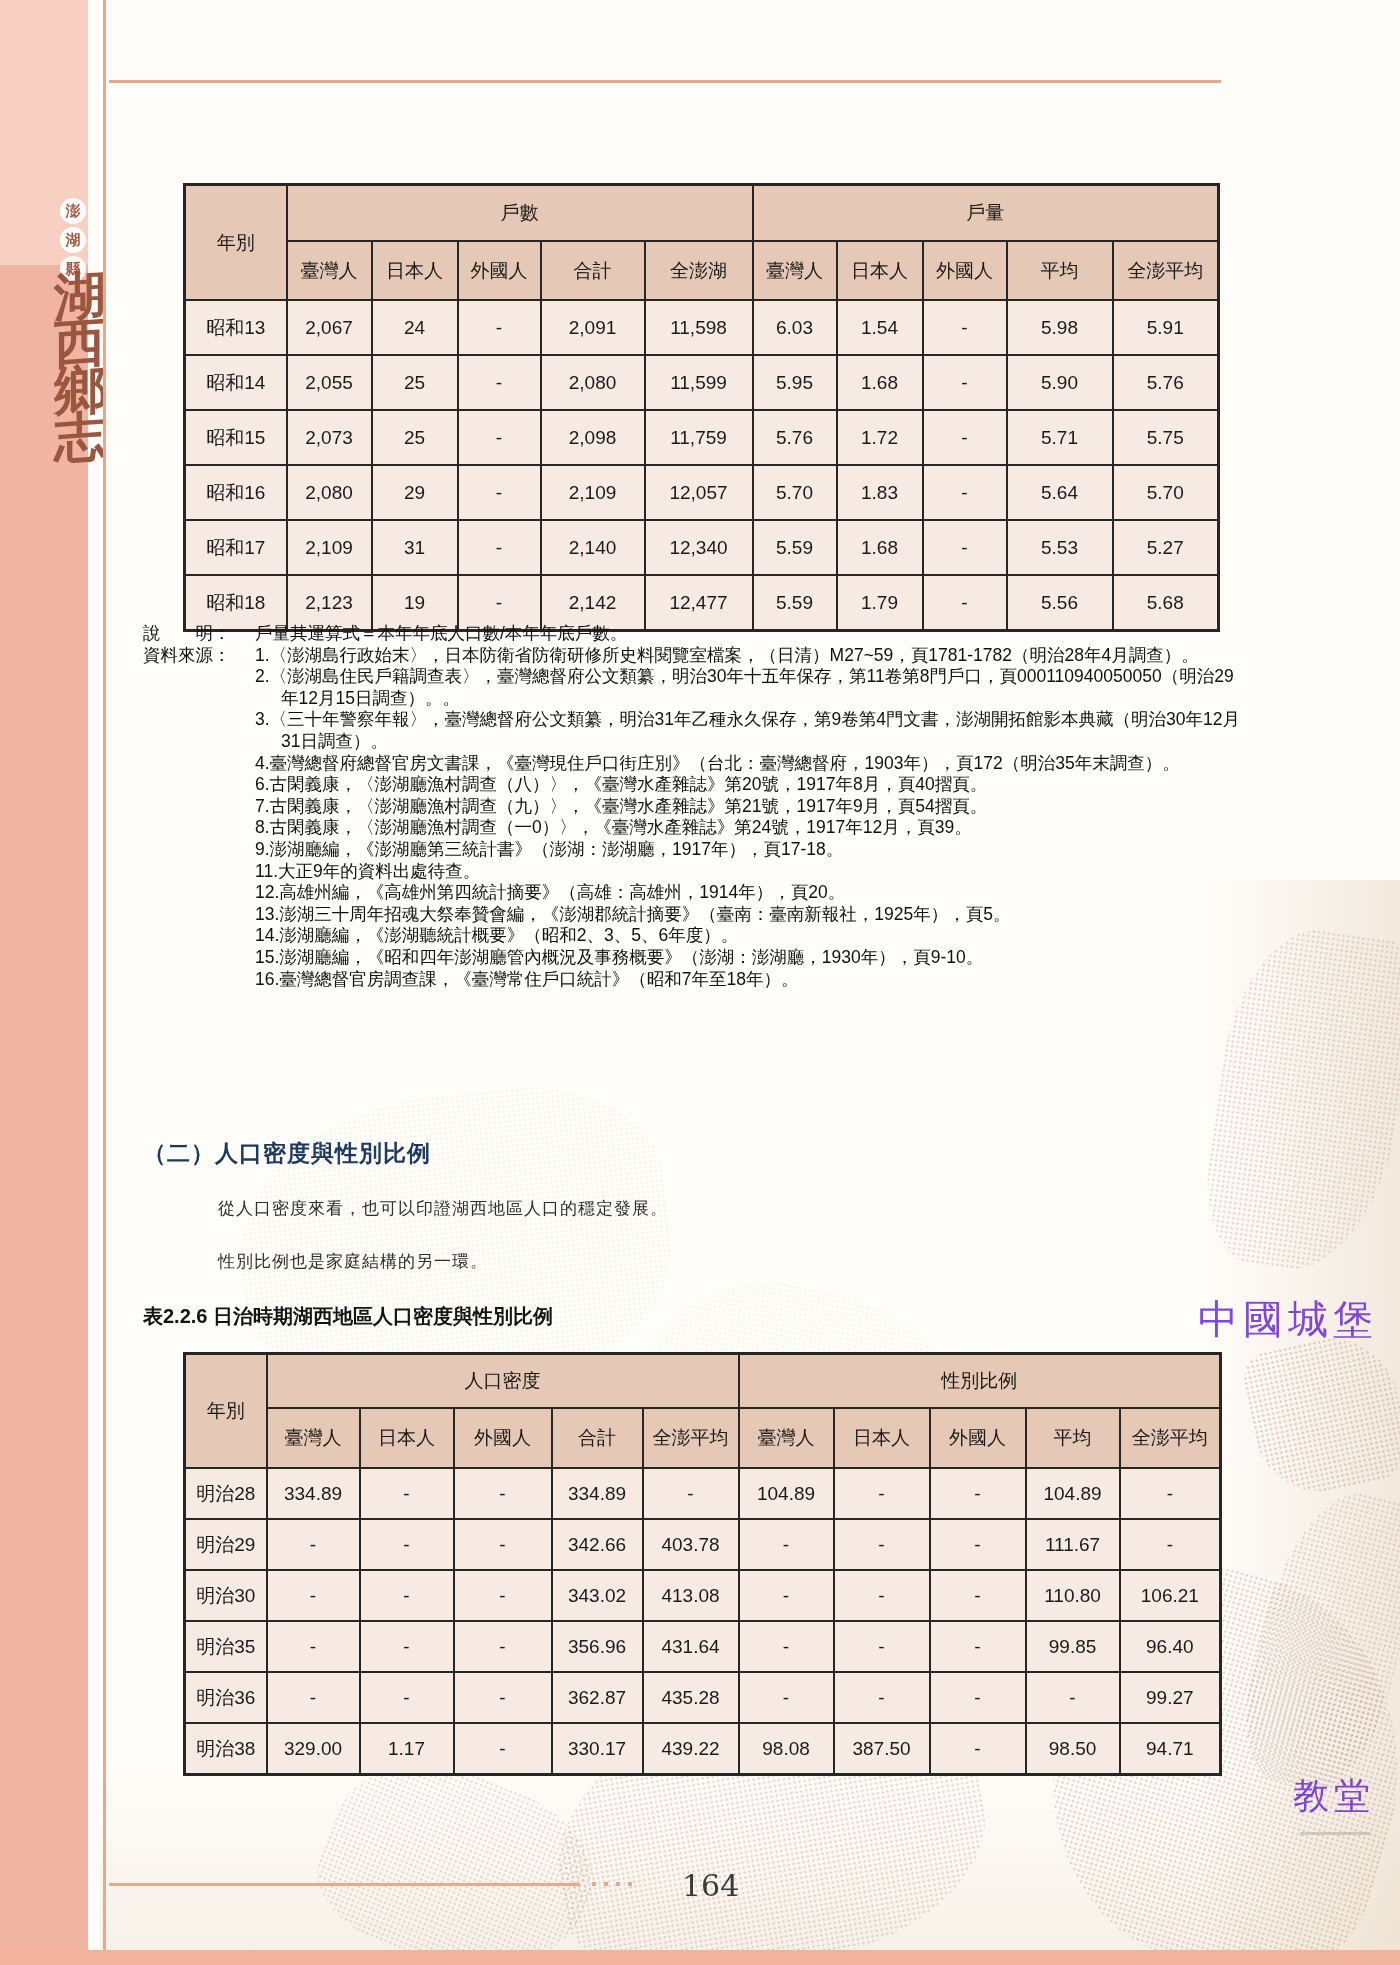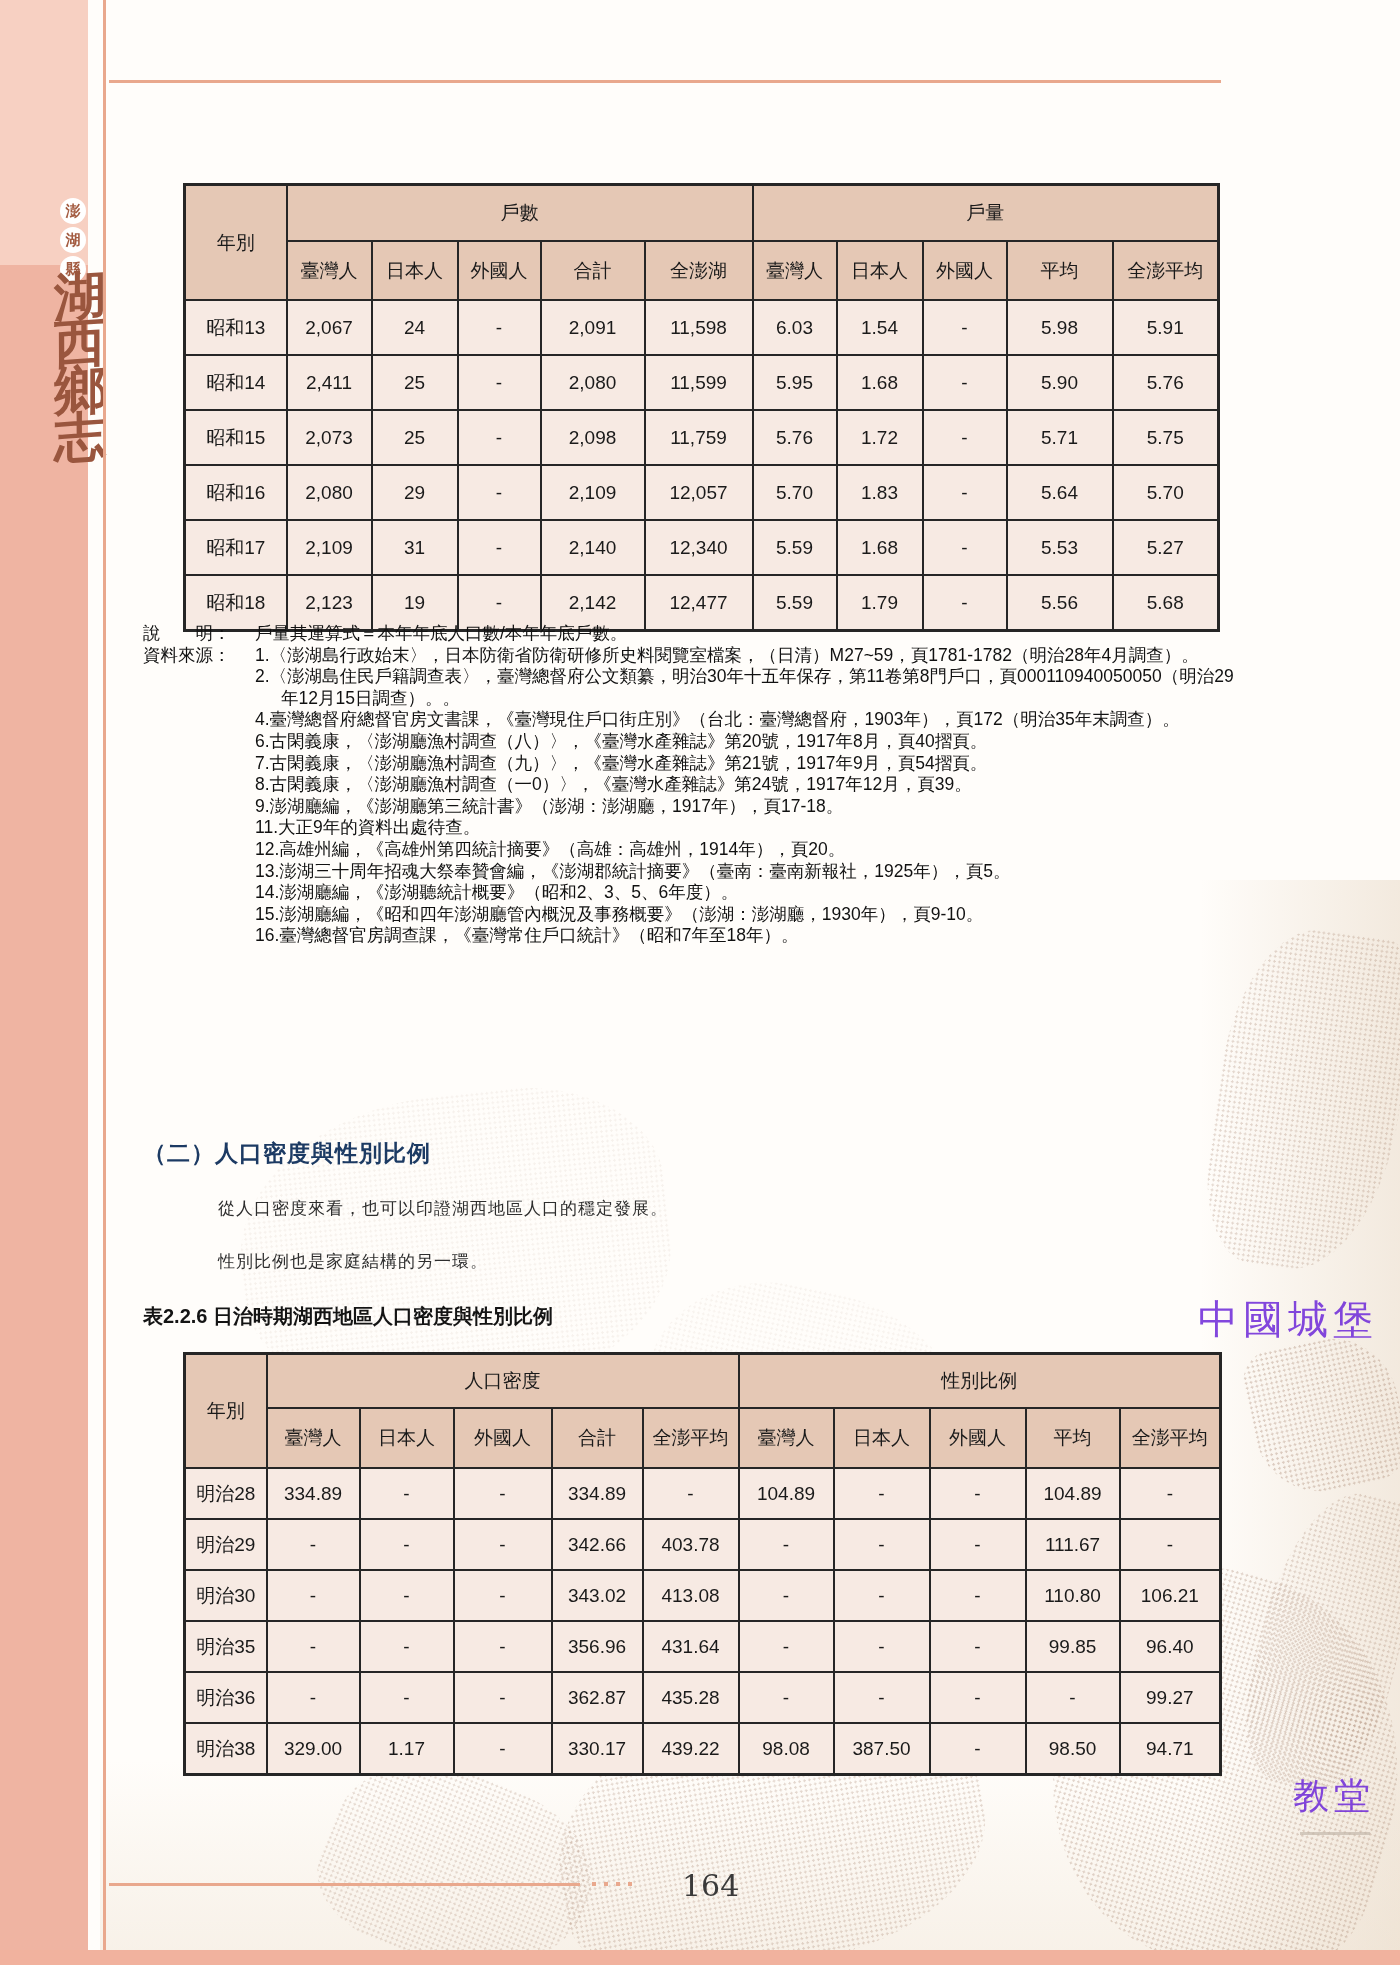--- a/index.html
+++ b/index.html
@@ -161,21 +161,21 @@
           <td>2,091</td>
           <td>11,598</td>
           <td>6.03</td>
           <td>1.54</td>
           <td>-</td>
           <td>5.98</td>
           <td>5.91</td>
         </tr>
         <tr>
           <th>昭和14</th>
-          <td>2,411</td>
+          <td>2,055</td>
           <td>25</td>
           <td>-</td>
           <td>2,080</td>
           <td>11,599</td>
           <td>5.95</td>
           <td>1.68</td>
           <td>-</td>
           <td>5.90</td>
           <td>5.76</td>
         </tr>
@@ -237,20 +237,21 @@
   <div class="notes">
     <div class="nrow">
       <div class="nlabel">說　　明：</div>
       <div class="ncontent">戶量其運算式＝本年年底人口數/本年年底戶數。</div>
     </div>
     <div class="nrow">
       <div class="nlabel">資料來源：</div>
       <div class="ncontent">
           <div class="src-item">1.〈澎湖島行政始末〉，日本防衛省防衛研修所史料閱覽室檔案，（日清）M27~59，頁1781-1782（明治28年4月調查）。</div>
           <div class="src-item">2.〈澎湖島住民戶籍調查表〉，臺灣總督府公文類纂，明治30年十五年保存，第11卷第8門戶口，頁000110940050050（明治29年12月15日調查）。。</div>
+          <div class="src-item">3.〈三十年警察年報〉，臺灣總督府公文類纂，明治31年乙種永久保存，第9卷第4門文書，澎湖開拓館影本典藏（明治30年12月31日調查）。</div>
           <div class="src-item">4.臺灣總督府總督官房文書課，《臺灣現住戶口街庄別》（台北：臺灣總督府，1903年），頁172（明治35年末調查）。</div>
           <div class="src-item">6.古閑義康，〈澎湖廳漁村調查（八）〉，《臺灣水產雜誌》第20號，1917年8月，頁40摺頁。</div>
           <div class="src-item">7.古閑義康，〈澎湖廳漁村調查（九）〉，《臺灣水產雜誌》第21號，1917年9月，頁54摺頁。</div>
           <div class="src-item">8.古閑義康，〈澎湖廳漁村調查（一0）〉，《臺灣水產雜誌》第24號，1917年12月，頁39。</div>
           <div class="src-item">9.澎湖廳編，《澎湖廳第三統計書》（澎湖：澎湖廳，1917年），頁17-18。</div>
           <div class="src-item">11.大正9年的資料出處待查。</div>
           <div class="src-item">12.高雄州編，《高雄州第四統計摘要》（高雄：高雄州，1914年），頁20。</div>
           <div class="src-item">13.澎湖三十周年招魂大祭奉贊會編，《澎湖郡統計摘要》（臺南：臺南新報社，1925年），頁5。</div>
           <div class="src-item">14.澎湖廳編，《澎湖聽統計概要》（昭和2、3、5、6年度）。</div>
           <div class="src-item">15.澎湖廳編，《昭和四年澎湖廳管內概況及事務概要》（澎湖：澎湖廳，1930年），頁9-10。</div>

